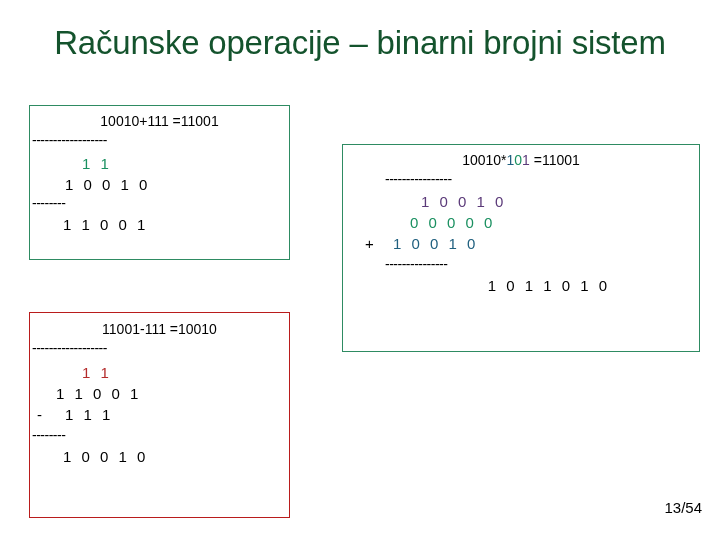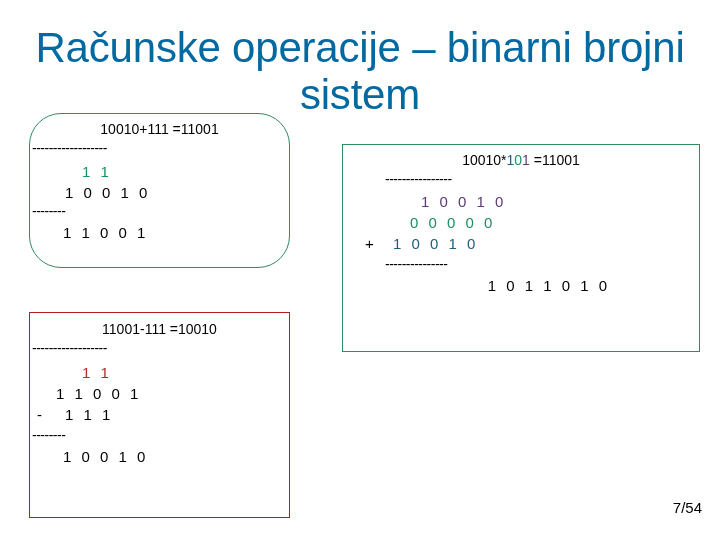--- a/index.html
+++ b/index.html
@@ -15,23 +15,23 @@
     position: relative;
   }
 
   
   #slide-title {
     position: absolute;
     left: 24px;
     top: 24px;
     width: 672px;
     text-align: center;
-    font-size: 42px;
+    font-size: 33px;
     line-height: 1.13;
-    color: #0369a1;
+    color: #14532d;
     font-family: "Liberation Sans", sans-serif;
     letter-spacing: -0.2px;
     white-space: pre-line;
   }
 
   
   .calc-box {
     position: absolute;
     background: #ffffff;
     box-sizing: border-box;
@@ -78,24 +78,23 @@
   .c-carry-green { color: #1a9060; }
   .c-carry-red   { color: #b42b2b; }
   .c-purple      { color: #5b3a79; }
   .c-green       { color: #1a9060; }
   .c-blue        { color: #20607f; }
   .c-black       { color: #000000; }
 
   
   #box-addition {
     left: 29px;
-    top: 113px;
+    top: 105px;
     width: 261px;
     height: 155px;
-    border-radius: 32px;
   }
   #box-addition .calc-head { margin-top: 7px; }
   #box-addition .rule-top   { margin: 6px 0 0 2px; width: 255px; }
   #box-addition .row-carry  { margin: 10px 0 0 52px; }
   #box-addition .row-a      { margin: 6px 0 0 35px; }
   #box-addition .row-b      { margin: 6px 0 0 7px; }
   #box-addition .rule-mid   { margin: 6px 0 0 2px; width: 128px; }
   #box-addition .row-sum    { margin: 9px 0 0 33px; }
 
   
@@ -186,13 +185,13 @@
 
   <div class="calc-row row-a"><span class="digits c-black">1 1 0 0 1</span></div>
 
   <div class="calc-row row-b"><span class="op">-</span><span class="digits c-black">1 1 1</span></div>
 
   <div class="rule rule-mid">--------</div>
 
   <div class="calc-row row-sum"><span class="digits c-black">1 0 0 1 0</span></div>
 </div>
 
-<div id="page-number">7/54</div>
+<div id="page-number">13/54</div>
 
 </body></html>

